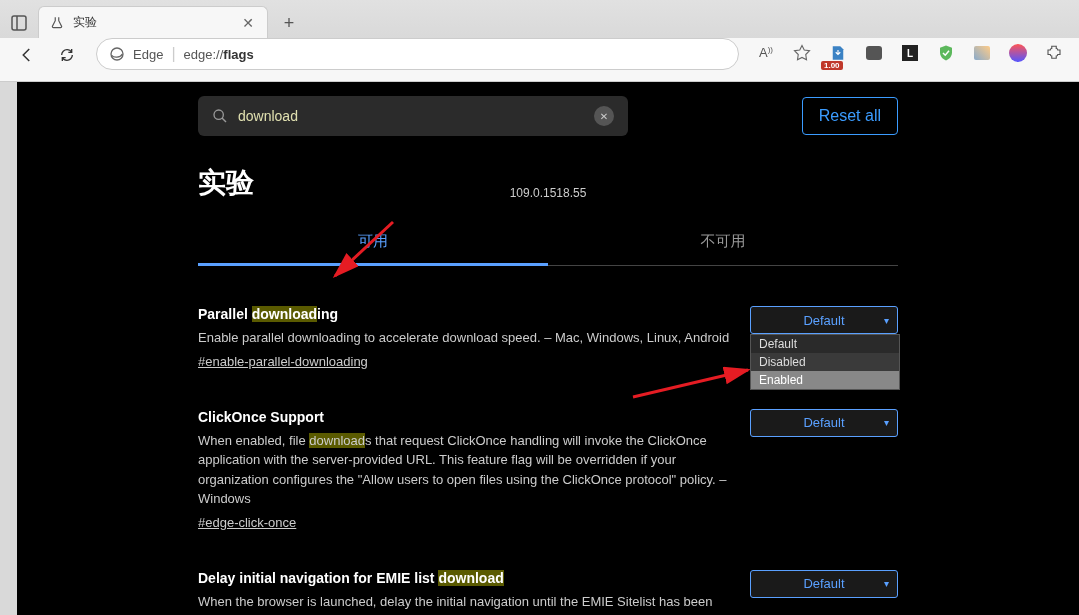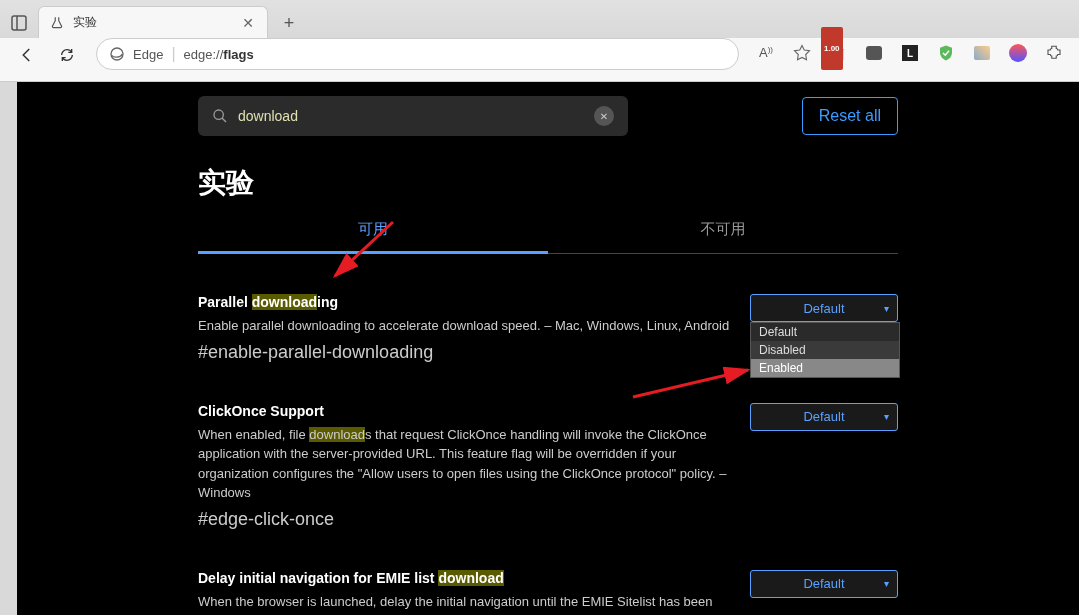--- a/index.html
+++ b/index.html
@@ -16,21 +16,21 @@
 
     .addr-bar { background: #f7f7f7; height: 44px; display: flex; padding: 0 10px; gap: 6px; border-bottom: 1px solid #ccc; }
     .nav-btn { width: 34px; height: 34px; display: flex; align-items: center; justify-content: center; cursor: pointer; color: #333; border-radius: 4px; }
     .addr-field { flex: 1; background: #fff; border: 1px solid #ccc; border-radius: 18px; height: 32px; display: flex; align-items: center; padding: 0 12px; gap: 8px; margin: 0 6px; }
     .addr-edge-icon { width: 16px; height: 16px; display:flex; align-items:center; justify-content:center; }
     .addr-edge-label { font-size: 13px; color: #555; }
     .addr-sep { color: #ccc; }
     .addr-url { font-size: 13px; color: #555; }
     .addr-url .bold { color: #333; font-weight: 600; }
     .tool-icon { width: 30px; height: 30px; display: flex; align-items: center; justify-content: center; cursor: pointer; position: relative; }
-    .tool-badge { position: absolute; bottom: -2px; left: -2px; background: #c0392b; color: #fff; font-size: 8px; padding: 17px 3px; border-radius: 2px; font-weight: 600; }
+    .tool-badge { position: absolute; bottom: -2px; left: -2px; background: #c0392b; color: #fff; font-size: 8px; padding: 0 3px; border-radius: 2px; font-weight: 600; }
 
     
     .page { background: #000; height: calc(615px - 82px); display: flex; justify-content: center; overflow: hidden; margin-left: 17px; }
     .content { width: 700px; padding-top: 14px; position: relative; }
     .search-row { display: flex; gap: 12px; align-items: center; margin-bottom: 28px; }
     .search-box { flex: 1; background: #2b2b2b; border-radius: 6px; height: 40px; display: flex; align-items: center; padding: 0 14px; gap: 10px; max-width: 430px; }
     .search-box svg { fill: #999; }
     .search-input { background: transparent; border: none; color: #e0e0b0; font-size: 14px; flex: 1; outline: none; }
     .search-clear { width: 20px; height: 20px; background: #555; border-radius: 50%; display: flex; align-items: center; justify-content: center; cursor: pointer; color: #ccc; font-size: 10px; }
     .reset-btn { margin-left: auto; border: 1px solid #3b9cff; color: #3b9cff; background: transparent; padding: 9px 16px; border-radius: 4px; font-size: 16px; cursor: pointer; }
@@ -41,21 +41,21 @@
     .tabs-row { display: flex; border-bottom: 1px solid #444; }
     .page-tab { flex: 1; text-align: center; padding: 12px 0; font-size: 15px; cursor: pointer; color: #999; }
     .page-tab.active { color: #5aa0ff; border-bottom: 3px solid #5aa0ff; margin-bottom: -1px; }
 
     .flag-item { margin-top: 40px; display: flex; gap: 20px; }
     .flag-text { flex: 1; }
     .flag-title { color: #fff; font-size: 14px; font-weight: 600; margin-bottom: 6px; }
     .flag-title .hl { background: #5a5a00; }
     .flag-desc { color: #ccc; font-size: 13px; line-height: 1.5; margin-bottom: 6px; }
     .flag-desc .hl { background: #5a5a00; }
-    .flag-anchor { color: #ccc; font-size: 18px; cursor: pointer; }
+    .flag-anchor { color: #ccc; font-size: 13px; text-decoration: underline; cursor: pointer; }
     .flag-select-wrap { width: 148px; position: relative; }
     .flag-select { width: 100%; height: 28px; border: 1px solid #5aa0ff; background: #1a1a1a; color: #5aa0ff; font-size: 13px; text-align: center; border-radius: 3px; display: flex; align-items: center; justify-content: center; cursor: pointer; position: relative; }
     .flag-select::after { content: "▾"; position: absolute; right: 8px; font-size: 10px; }
     .dropdown { position: absolute; top: 28px; left: 0; width: 150px; background: #3a3a3a; border: 1px solid #555; z-index: 10; }
     .dropdown-item { padding: 2px 8px; font-size: 12px; color: #ddd; cursor: pointer; }
     .dropdown-item.selected { background: #2a2a2a; }
     .dropdown-item.hover { background: #888; color: #fff; }
 
     
     .arrow { position: absolute; pointer-events: none; }
@@ -153,20 +153,21 @@
             <circle cx="10" cy="10" r="7" fill="none" stroke="#999" stroke-width="2"></circle>
             <line x1="15" y1="15" x2="21" y2="21" stroke="#999" stroke-width="2"></line>
           </svg>
         <input class="search-input" value="download" style="">
         <div class="search-clear">✕</div>
       </div>
       <button class="reset-btn">Reset all</button>
     </div>
 
     <h1 class="page-title">实验</h1>
+    <div class="version">109.0.1518.55</div>
 
     <div class="tabs-row">
       <div class="page-tab active">可用</div>
       <div class="page-tab">不可用</div>
     </div>
 
     <div id="flags-list">
         <div class="flag-item">
           <div class="flag-text">
             <div class="flag-title">Parallel <span class="hl">download</span>ing</div>

